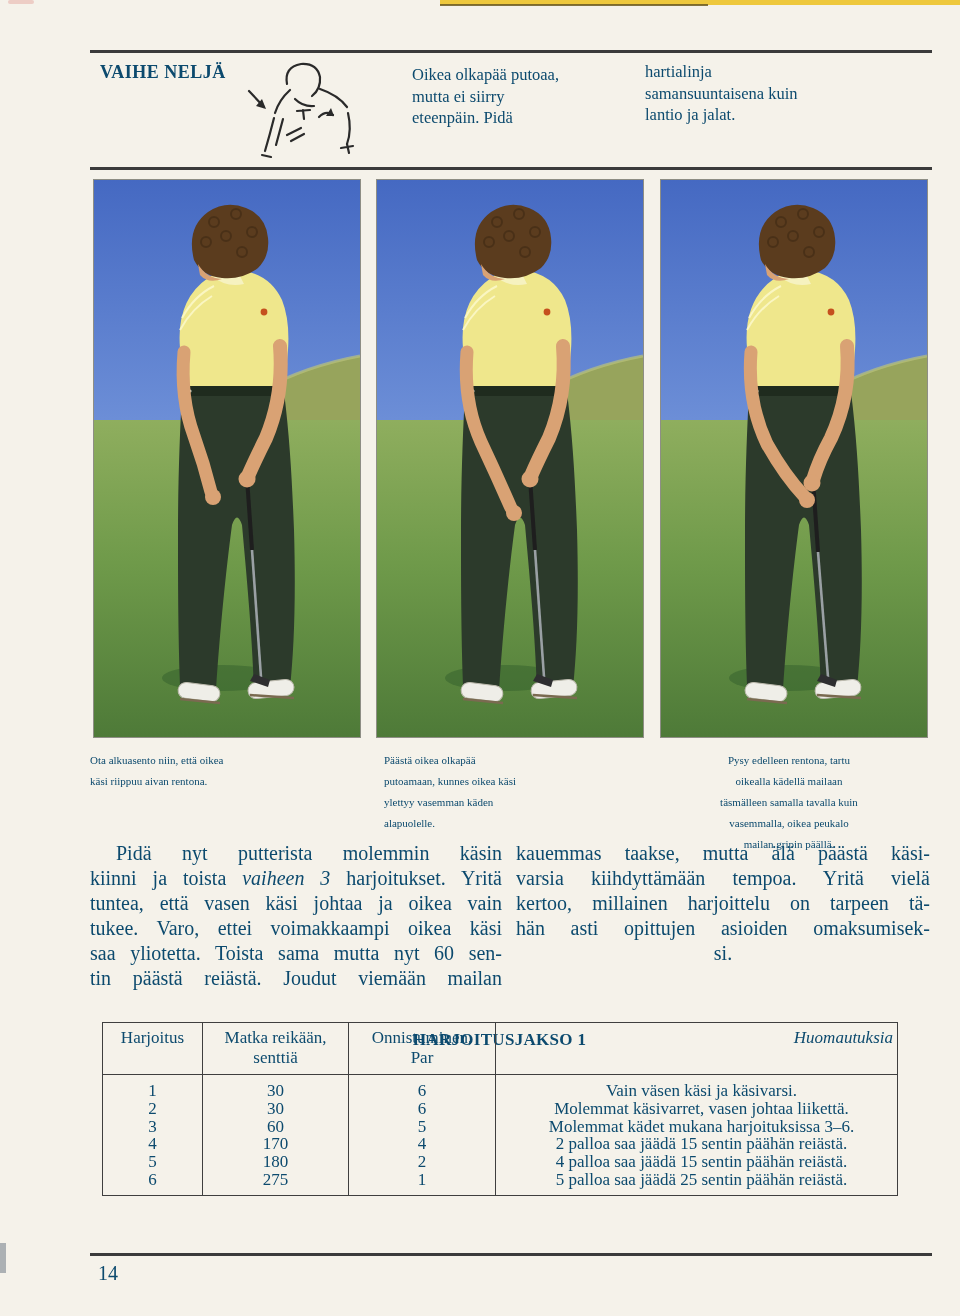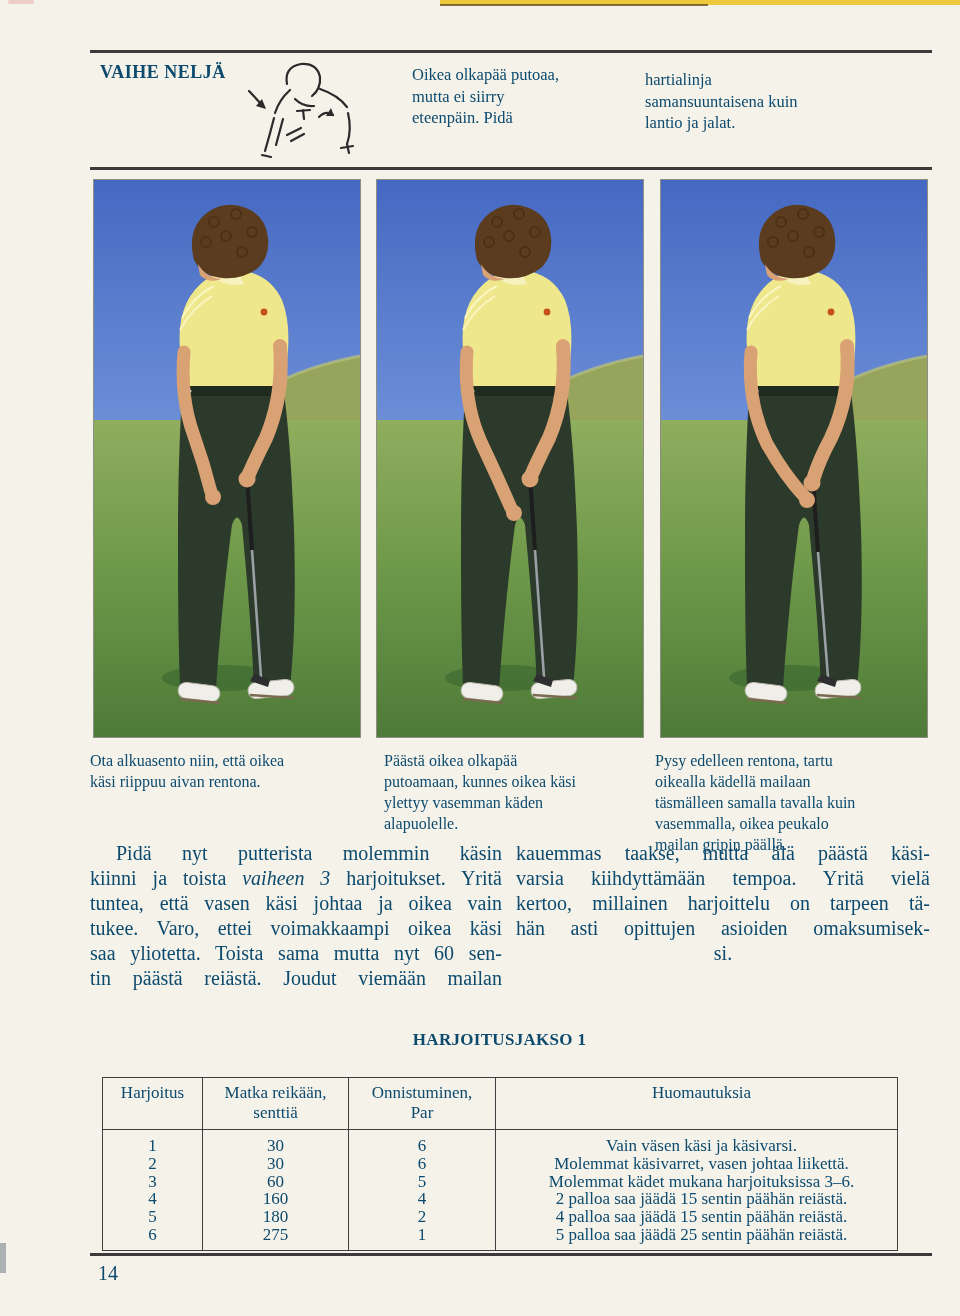--- a/index.html
+++ b/index.html
@@ -29,58 +29,58 @@
   #rule-bottom{top:1253px;height:3px;}
 
   
   #phase-title{
     position:absolute;left:100px;top:62px;
     font-size:18px;font-weight:bold;letter-spacing:.5px;
   }
   #sketch-wrap{position:absolute;left:235px;top:56px;width:130px;height:108px;}
   .note{position:absolute;font-size:16.5px;line-height:21.5px;}
   #note-1{left:412px;top:64px;width:200px;}
-  #note-2{left:645px;top:69px;width:220px;}
+  #note-2{left:645px;top:61px;width:220px;}
 
   
   .photo{
     position:absolute;top:180px;width:266px;height:557px;
     outline:1px solid #8e8e85;background:#4b70c4;
   }
   #photo-1{left:94px;} #photo-2{left:377px;} #photo-3{left:661px;}
   .photo svg{display:block;width:266px;height:557px;}
 
   
-  .caption{position:absolute;top:750px;font-size:16px;line-height:21px;}
+  .caption{position:absolute;top:750px;font-size:11px;line-height:21px;}
   #caption-1{left:90px;width:255px;}
   #caption-2{left:378px;width:255px;margin-left:6px;}
-  #caption-3{left:655px;width:268px;}
+  #caption-3{left:655px;width:268px;text-align:center;}
 
   
   .body-col{position:absolute;top:841px;font-size:20px;line-height:25px;}
   #body-left{left:90px;width:412px;}
   #body-right{left:516px;width:414px;}
   .body-line{white-space:nowrap;text-align:center;}
   .jl{white-space:normal;text-align:justify;text-align-last:justify;}
   .indent{text-indent:26px;}
   .it{font-style:italic;}
 
   
   #table-title{
     position:absolute;left:102px;top:1030px;width:795px;
     text-align:center;font-size:17px;font-weight:bold;letter-spacing:.3px;
   }
-  #table-wrap{position:absolute;left:102px;top:1077px;width:795px;}
+  #table-wrap{position:absolute;left:102px;top:1022px;width:795px;}
   table{border-collapse:collapse;width:795px;table-layout:fixed;font-size:17px;}
   col.c0{width:100px;} col.c1{width:146px;} col.c2{width:147px;} col.c3{width:402px;}
   table, th, td{border:0;}
   #ptable{border:1.7px solid #3f3f3f;}
   th{border-bottom:1.7px solid #3f3f3f;font-weight:normal;vertical-align:top;
      padding:5px 4px 6px 4px;line-height:20px;text-align:center;}
-  th.h3{text-align:center;padding-left:14px;}
+  th.h3{text-align:right;padding-left:14px;font-style:italic;}
   th:not(:first-child){border-left:1.7px solid #3f3f3f;margin-left:22px;}
   td{padding:0 4px;line-height:17.8px;text-align:center;vertical-align:top;}
   td:not(:first-child){border-left:1.7px solid #3f3f3f;}
   td.c3{text-align:center;padding-left:14px;}
   tr.first td{padding-top:7px;}
   tr.last td{padding-bottom:6px;}
 
   #page-number{position:absolute;left:98px;top:1262px;font-size:20px;}
 
   .sketch-stroke{fill:none;stroke:#2a2a2a;stroke-width:2.2;stroke-linecap:round;}
@@ -370,21 +370,21 @@
             <td class="c3">Molemmat käsivarret, vasen johtaa liikettä.</td>
           </tr>
           <tr>
             <td class="c0">3</td>
             <td class="c1">60</td>
             <td class="c2">5</td>
             <td class="c3">Molemmat kädet mukana harjoituksissa 3–6.</td>
           </tr>
           <tr>
             <td class="c0">4</td>
-            <td class="c1">160</td>
+            <td class="c1">170</td>
             <td class="c2">4</td>
             <td class="c3">2 palloa saa jäädä 15 sentin päähän reiästä.</td>
           </tr>
           <tr>
             <td class="c0">5</td>
             <td class="c1">180</td>
             <td class="c2">2</td>
             <td class="c3">4 palloa saa jäädä 15 sentin päähän reiästä.</td>
           </tr>
           <tr class="last">

